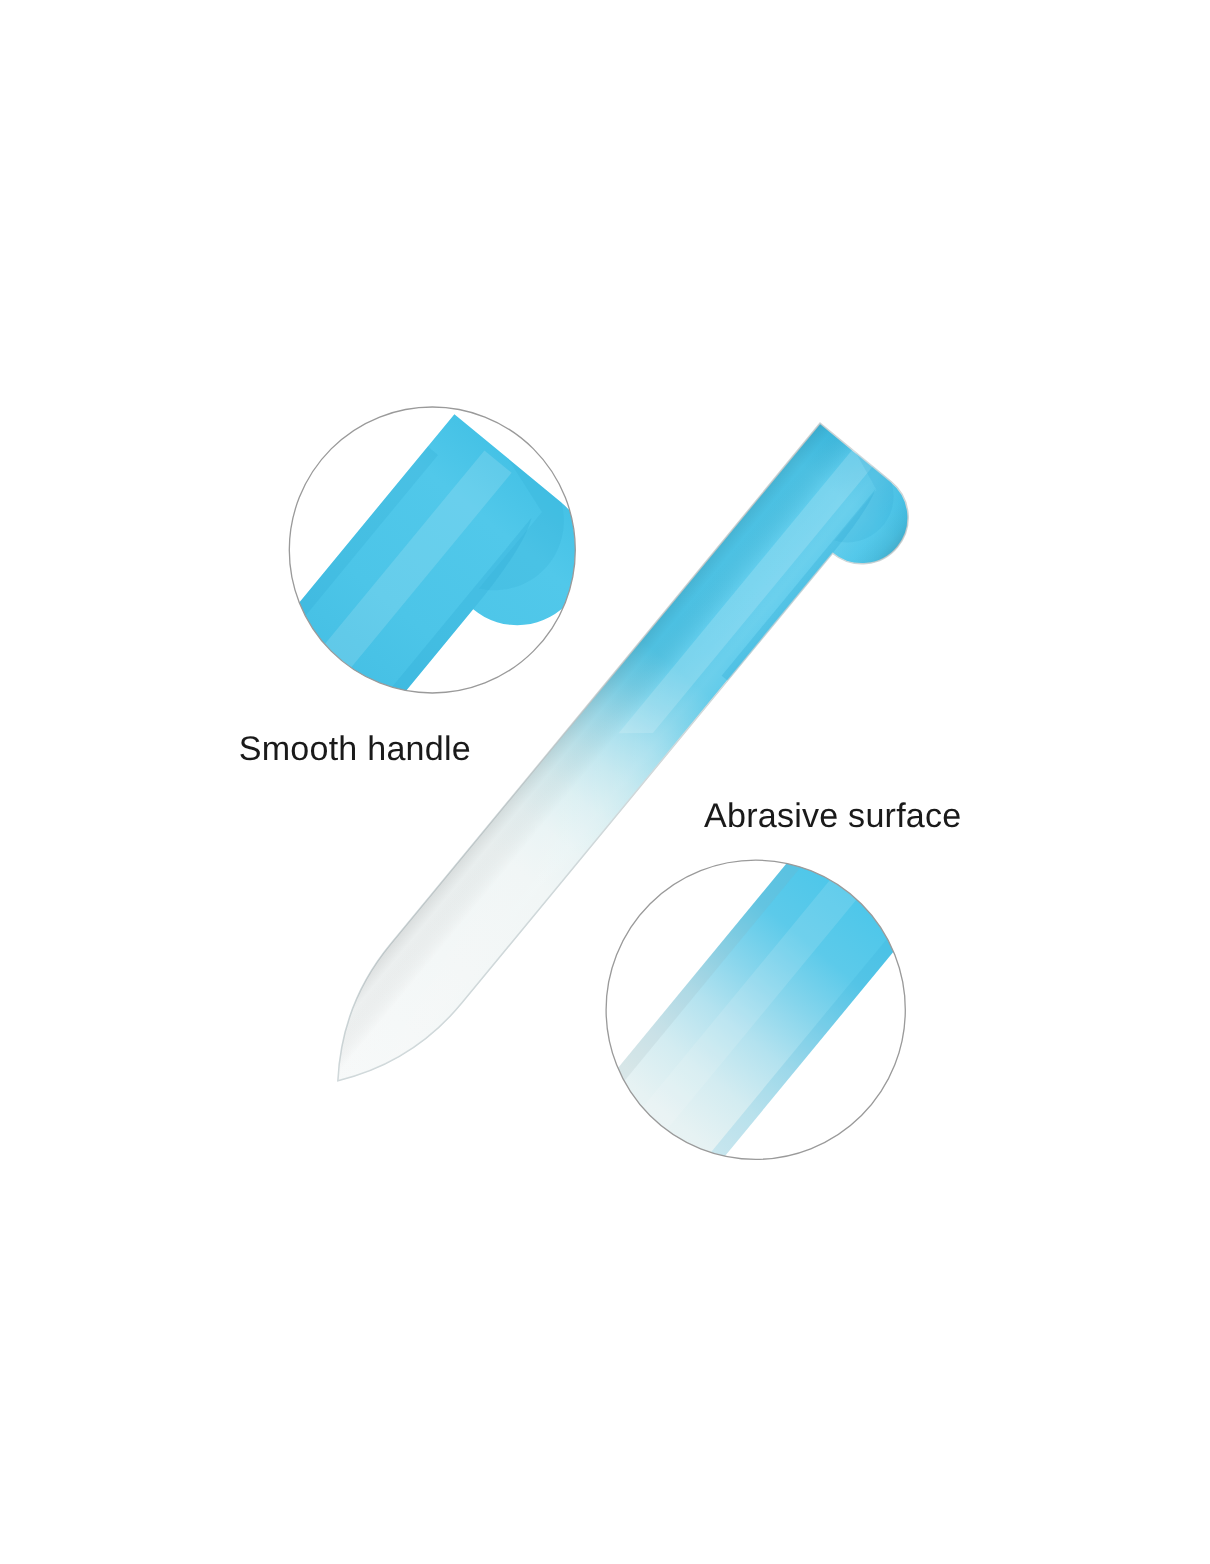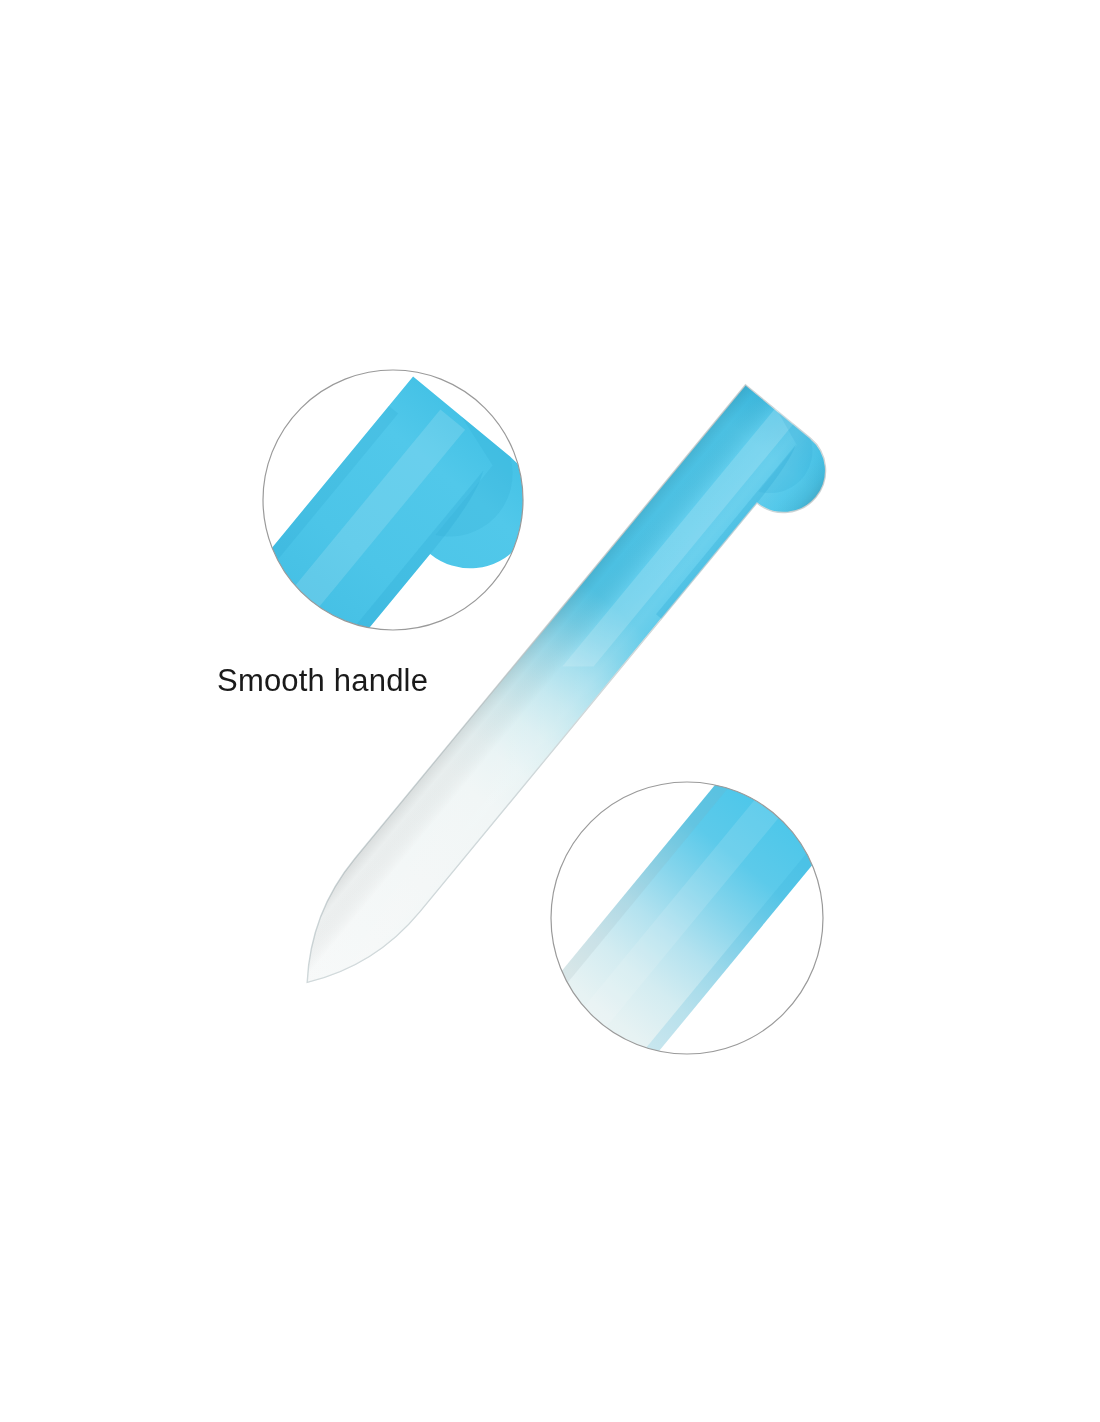--- a/index.html
+++ b/index.html
@@ -171,14 +171,15 @@
 
           <rect x="624" y="740" width="126" height="14" fill="#2aa6d0" opacity="0.22"></rect>
         </g>
       </g>
       <circle cx="687" cy="918" r="136" fill="none" stroke="#9a9a9a" stroke-width="1.2"></circle>
     </g>
   </svg>
 
   <div class="callout-label" id="label-smooth-handle">Smooth handle</div>
 
+  <div class="callout-label" id="label-abrasive-surface">Abrasive surface</div>
 
 </div>
 
 </body></html>

